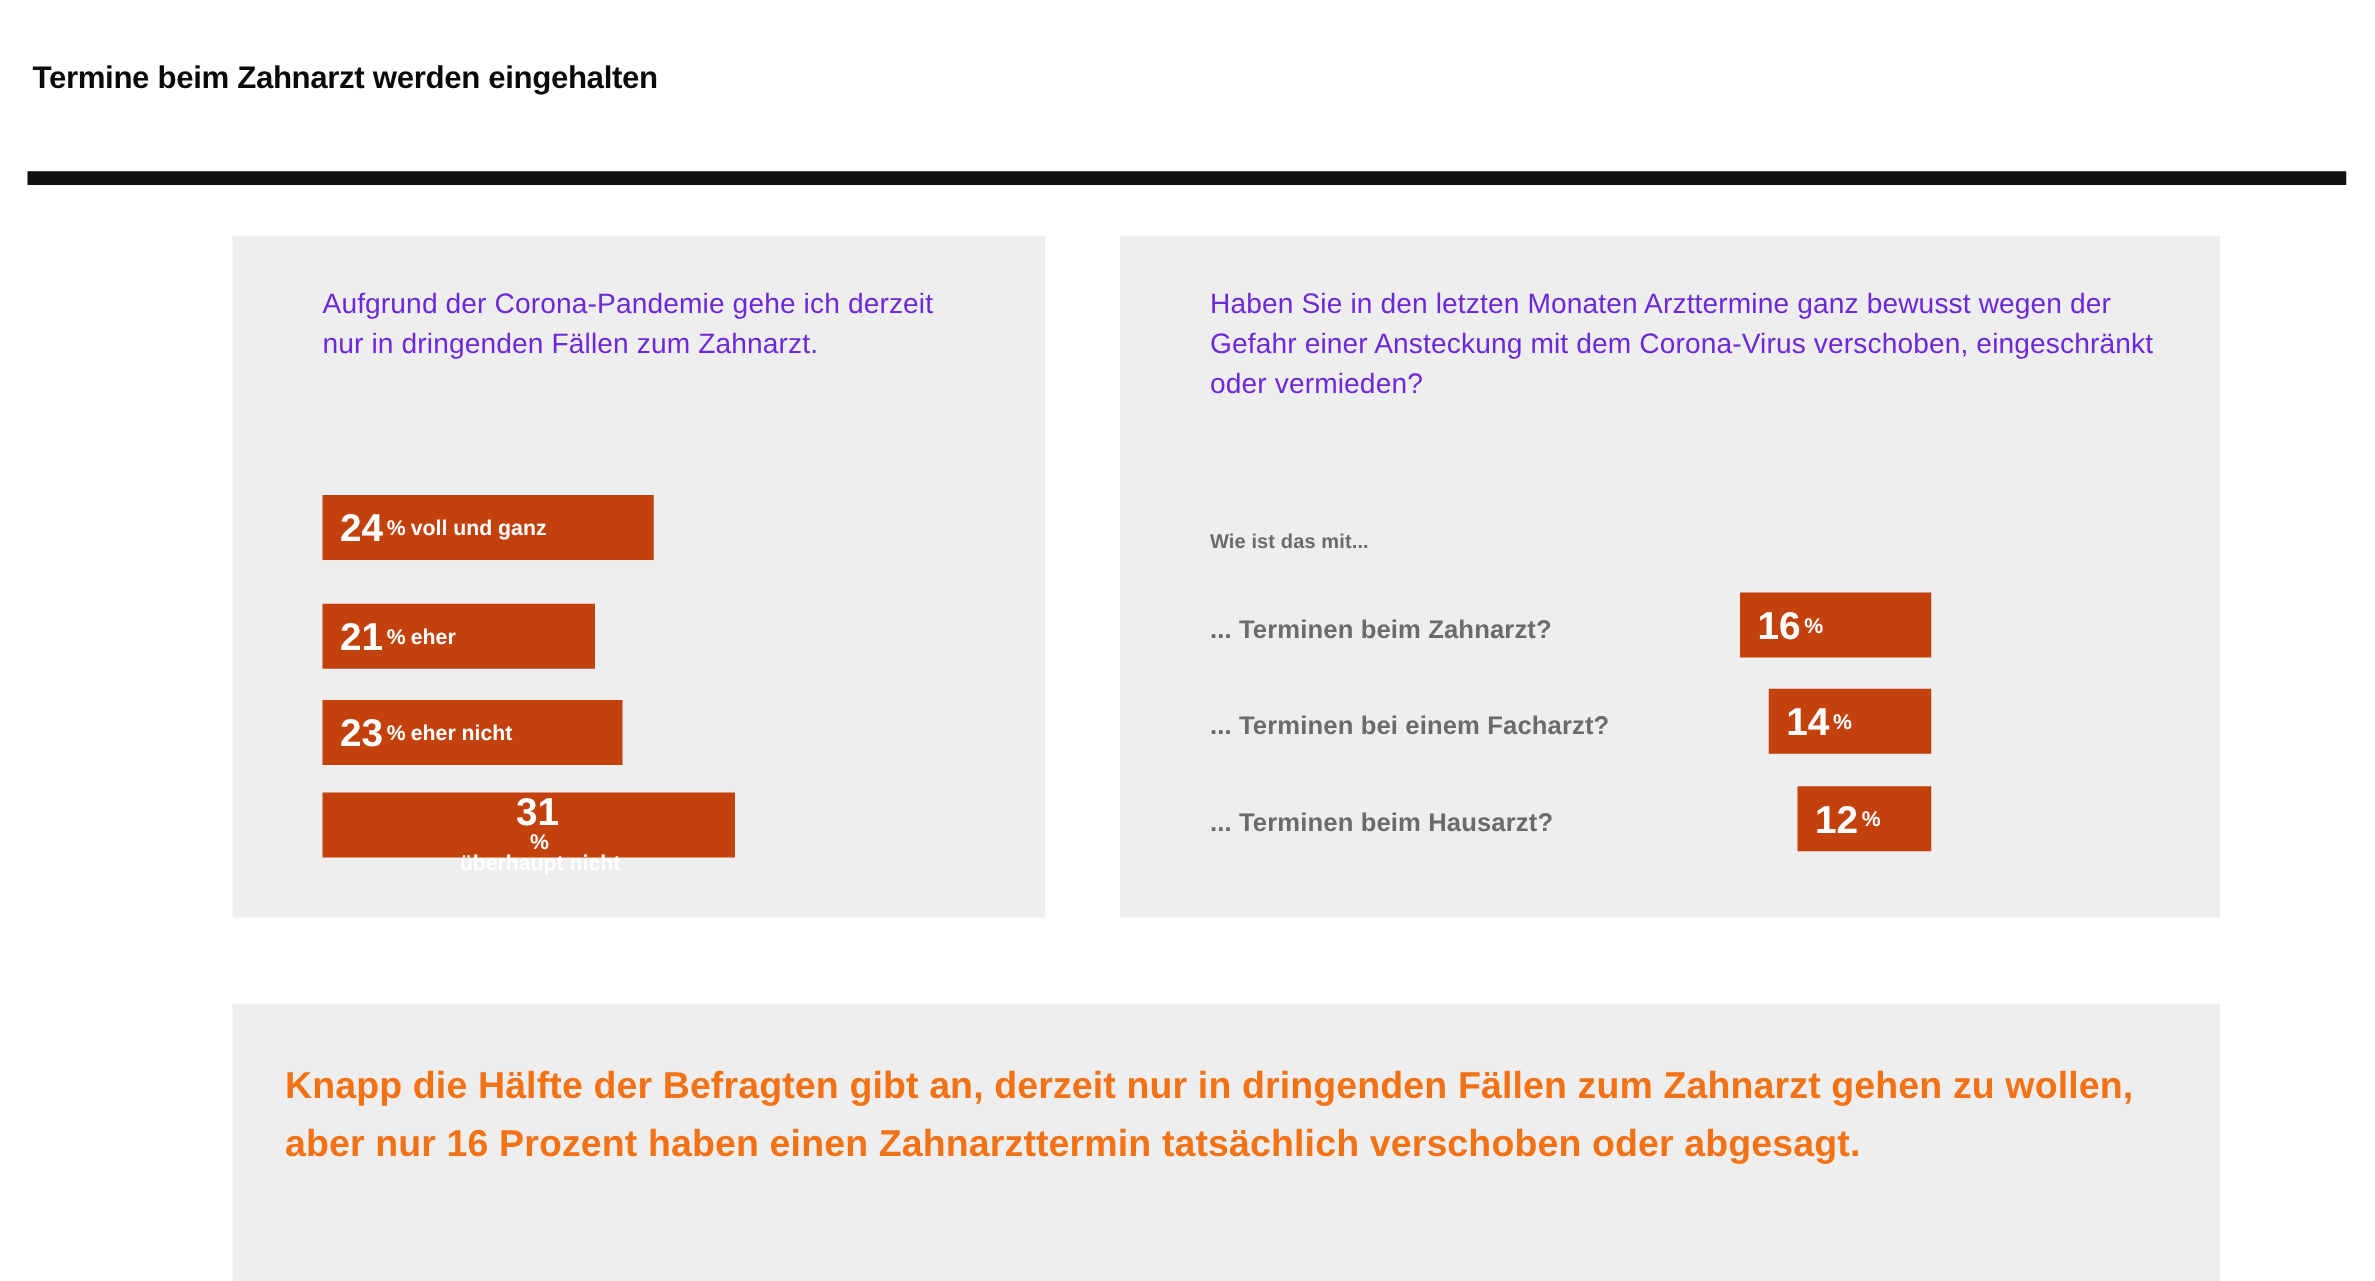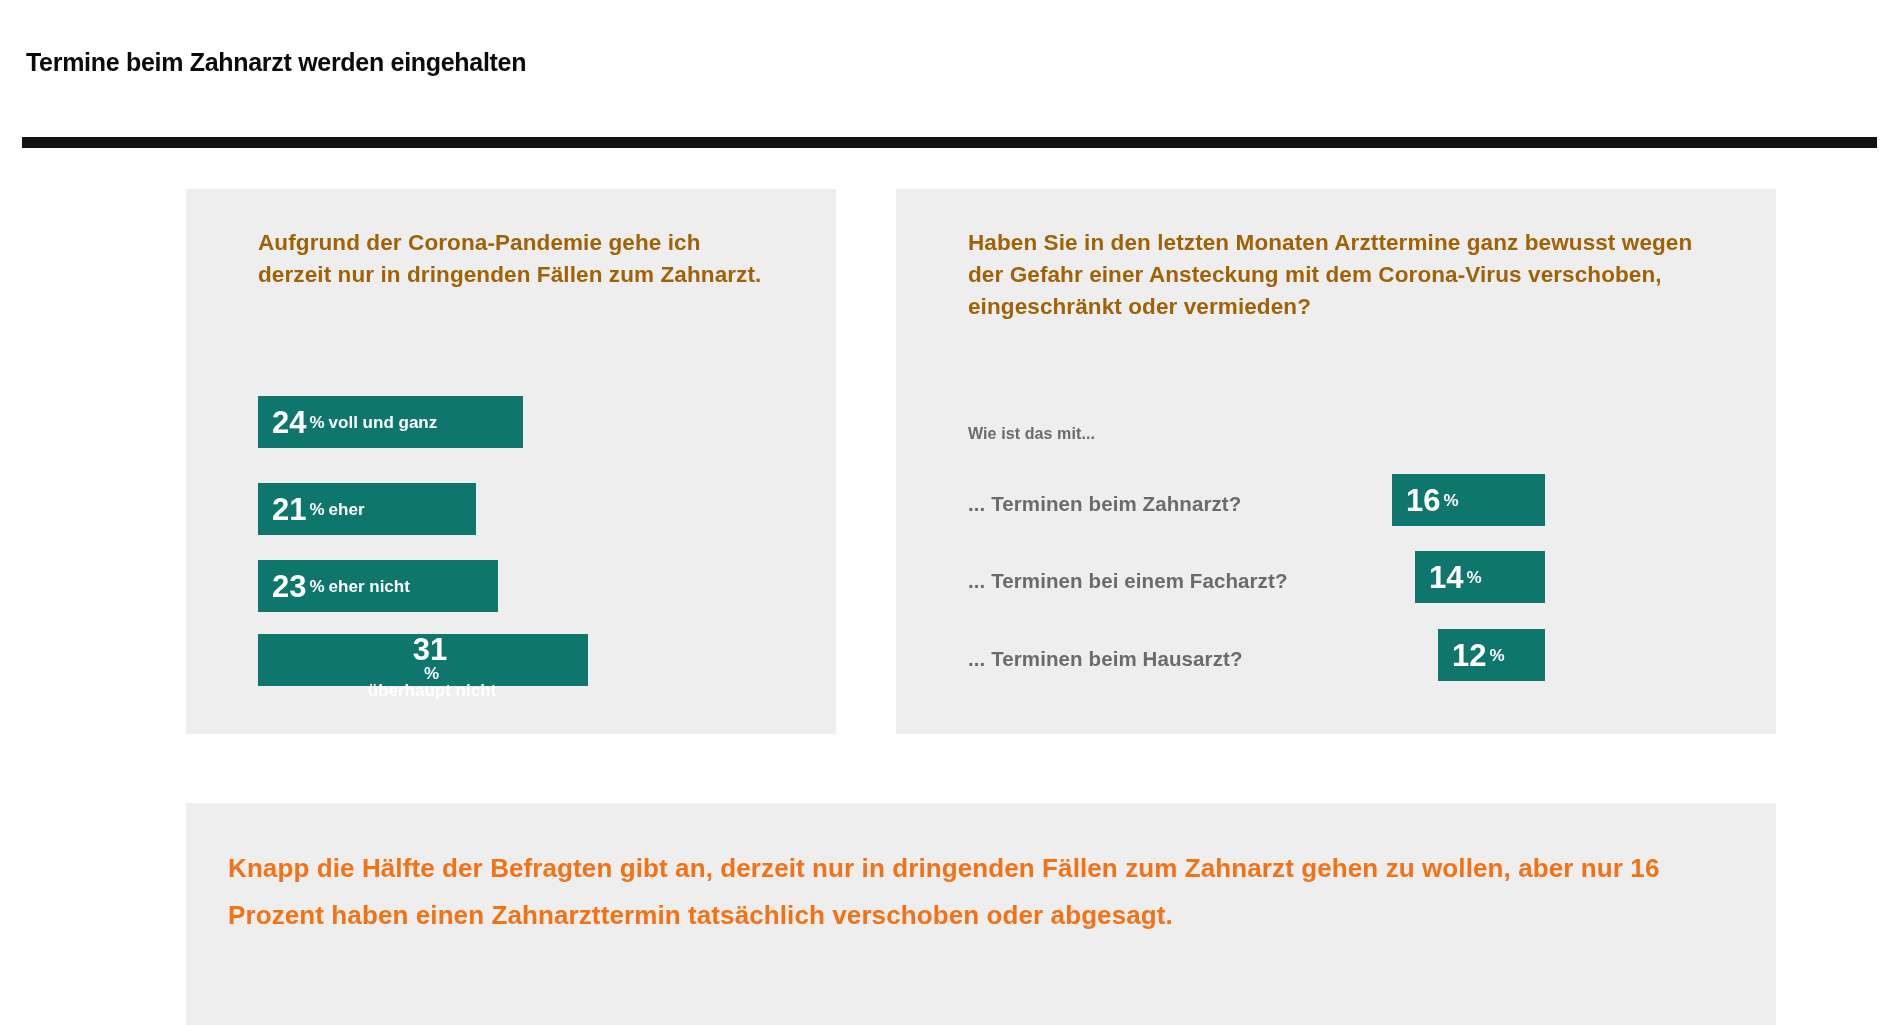--- a/index.html
+++ b/index.html
@@ -45,43 +45,43 @@
   .panel {
     position: absolute;
     background: #eeeeee;
   }
   #panel-left  { left: 186px;  top: 189px; width: 650px;  height: 545px; }
   #panel-right { left: 896px;  top: 189px; width: 880px;  height: 545px; }
   #panel-note  { left: 186px;  top: 803px; width: 1590px; height: 222px; }
 
   .q-text {
     position: absolute;
-    color: #a16207;
+    color: #6d28d9;
     font-size: 22.5px;
-    font-weight: bold;
+    font-weight: normal;
     line-height: 32px;
     letter-spacing: 0.1px;
   }
   #q-left  { left: 258px; top: 227px; width: 520px; }
   #q-right { left: 968px; top: 227px; width: 760px; }
 
   .sub-q {
     position: absolute;
     left: 968px;
     top: 425px;
     color: #6b6b6b;
     font-size: 16px;
     font-weight: bold;
     letter-spacing: 0.1px;
   }
 
   
   .bar {
     position: absolute;
-    background: #0f766e;
+    background: #c2410c;
     display: flex;
     align-items: center;
     box-sizing: border-box;
   }
   .bar .val {
     color: #ffffff;
     font-size: 31px;
     font-weight: bold;
     line-height: 1;
   }
@@ -126,21 +126,21 @@
   #bar-r-1 { left: 1415px; top: 551px; width: 130px; }
   #bar-r-2 { left: 1438px; top: 629px; width: 107px; text-align: right; }
 
   
   .note {
     position: absolute;
     left: 228px;
     top: 845px;
     width: 1500px;
     color: #f47216;
-    font-size: 26px;
+    font-size: 30px;
     font-weight: bold;
     line-height: 47px;
     letter-spacing: 0.1px;
   }
 </style>
 </head>
 <body>
 
 <div class="page">
 

